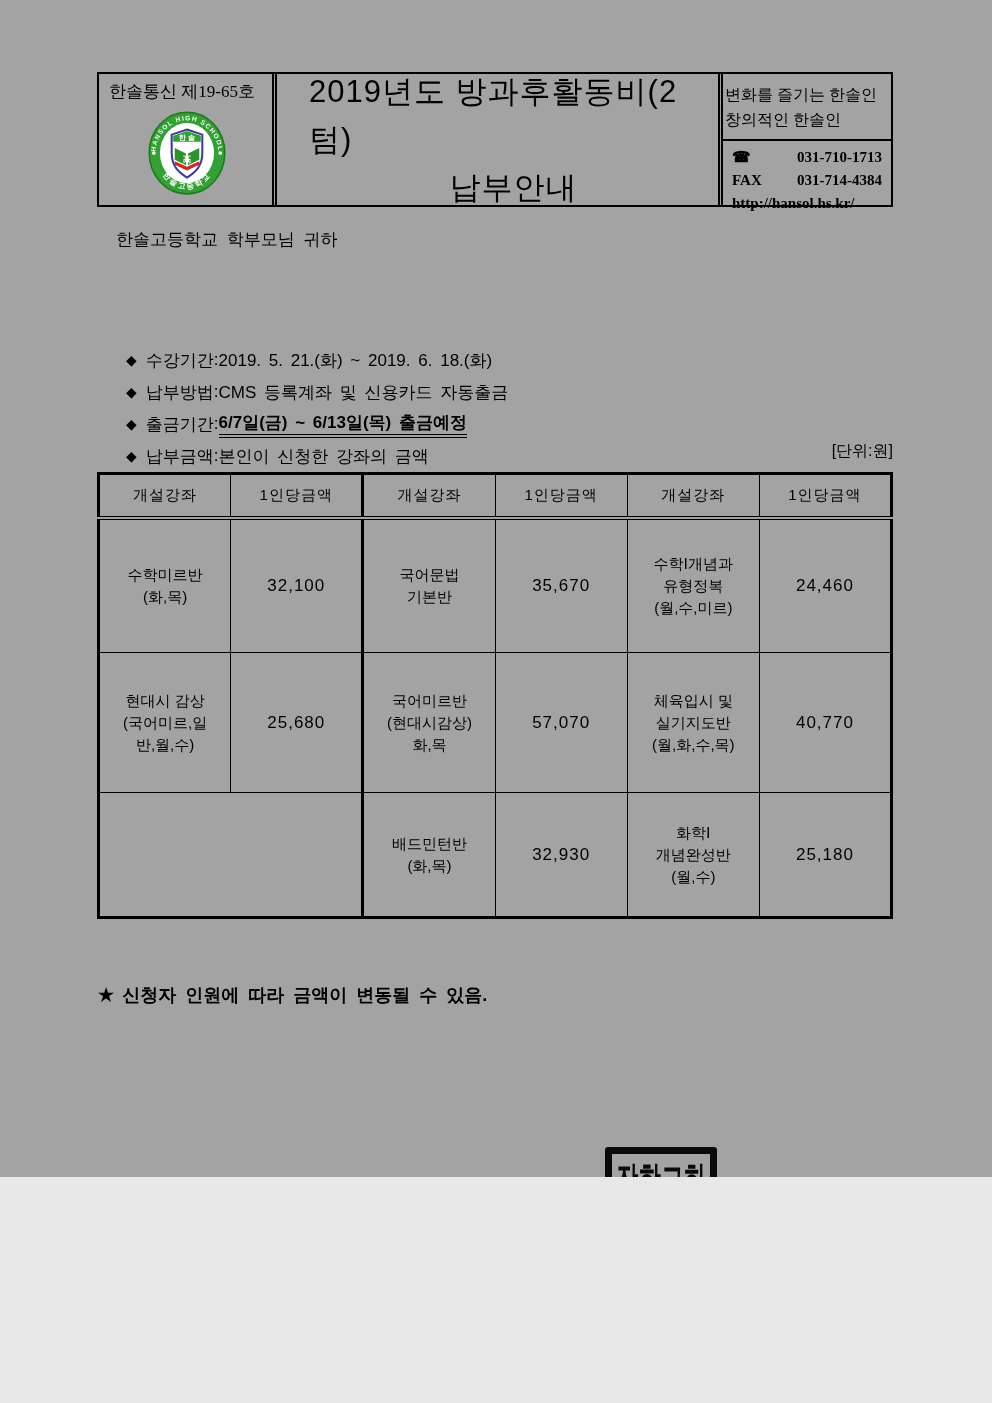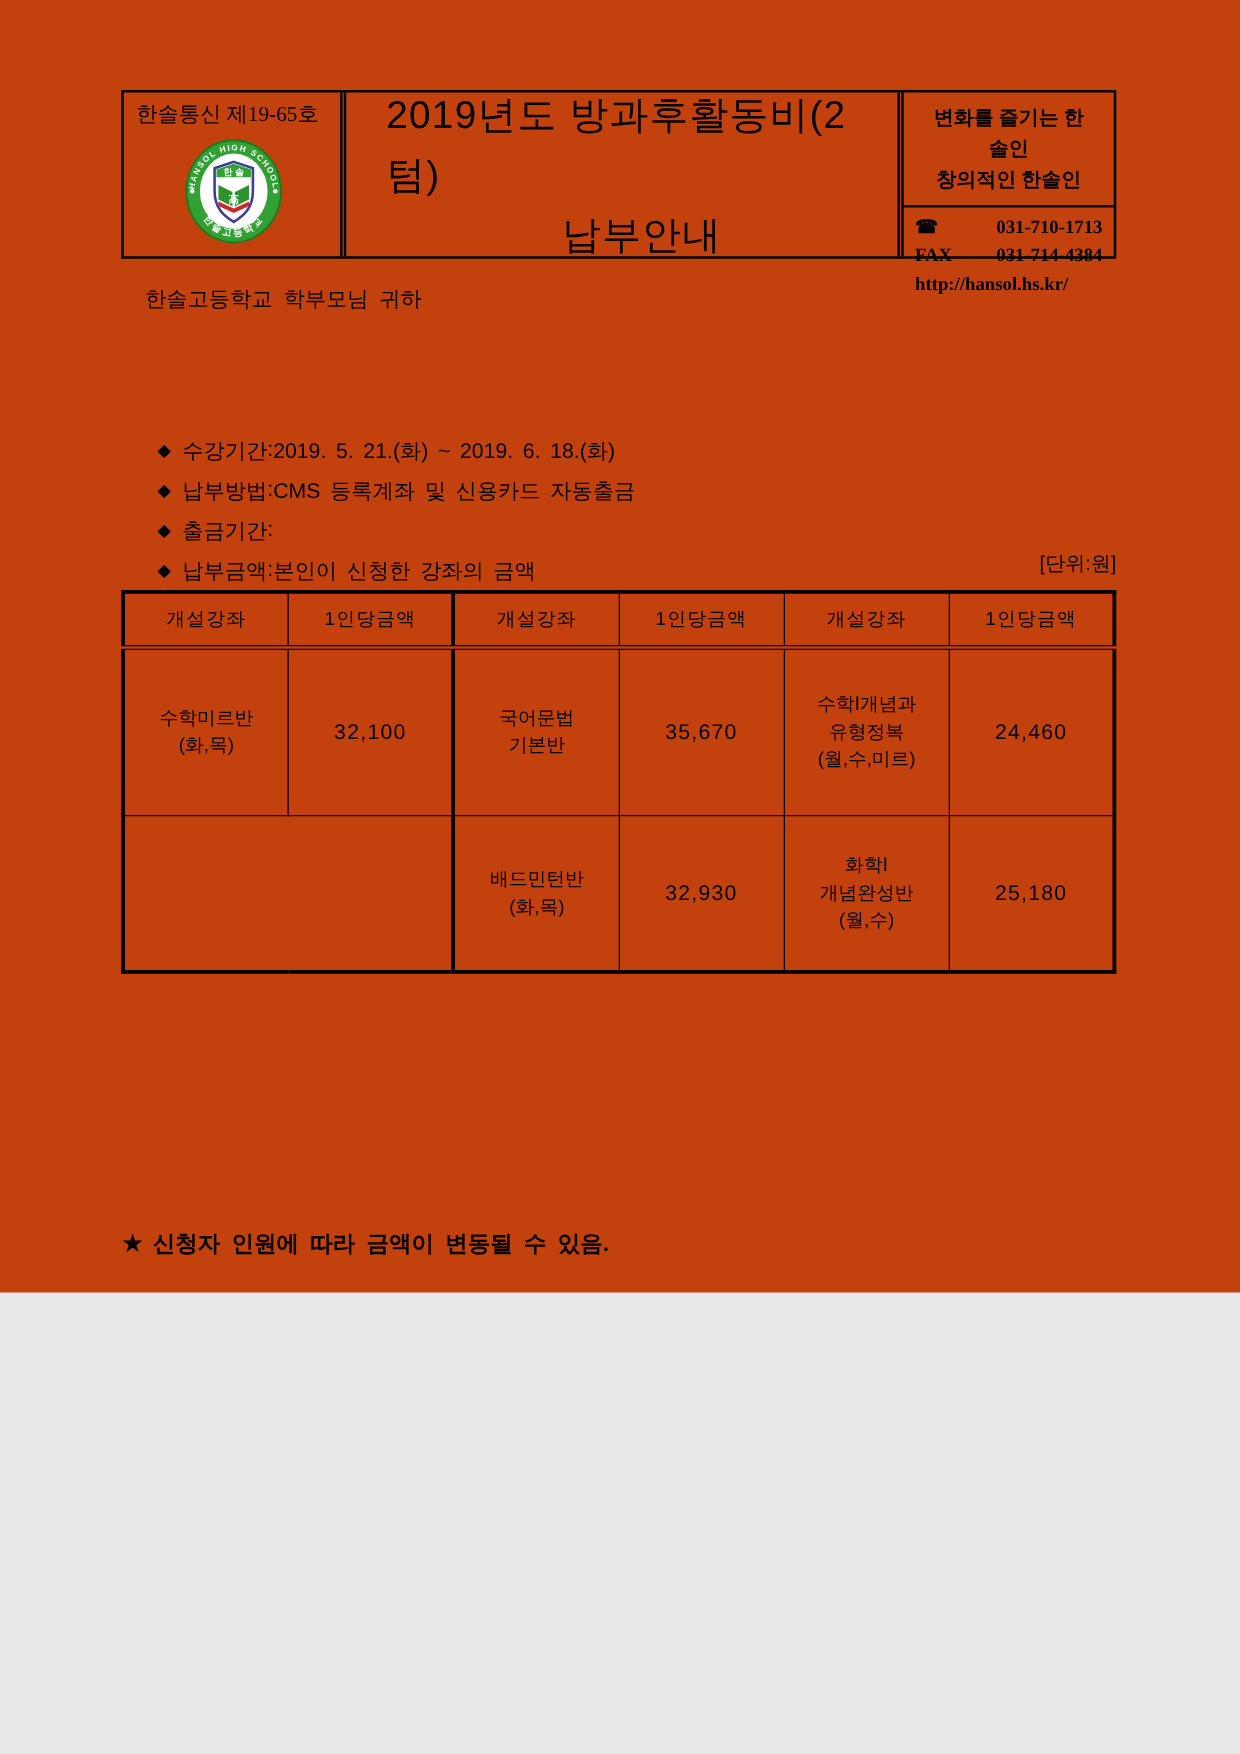--- a/index.html
+++ b/index.html
@@ -1,33 +1,33 @@
 <!DOCTYPE html>
 <html><head>
 <meta charset="utf-8">
 <style>
   * { margin:0; padding:0; box-sizing:border-box; }
   body { background:#e8e8e8; font-family:"Liberation Sans", sans-serif; }
   .page{
-    position:relative; width:992px; height:1034px; margin:0 auto;
-    background:#c2410c; color:#000; overflow:hidden;
+    position:relative; width:992px; height:1177px; margin:0 auto;
+    background:#a3a3a3; color:#000; overflow:hidden;
   }
   
   .header-box{
     position:absolute; left:97px; top:72px; width:796px; height:135px;
     border:2px solid #000; display:flex;
   }
   .hb-left{ width:178px; border-right:5px double #000; padding:6px 8px 4px 10px; display:flex; flex-direction:column; }
   .issue-no{ font-family:"Liberation Serif", serif; font-size:17px; white-space:nowrap; }
   .logo-wrap{ flex:1; display:flex; align-items:center; justify-content:center; }
   .hb-mid{ flex:1; border-right:5px double #000; display:flex; flex-direction:column;
     justify-content:center; align-items:center; font-size:31px; line-height:48px; letter-spacing:1px;padding-left:32px; }
   .hb-right{ width:168px; display:flex; flex-direction:column; font-family:"Liberation Serif", serif; }
-  .slogan{ border-bottom:2px solid #000; text-align:center; padding:8px 20px 7px;
-    font-weight:bold; font-size:16px; line-height:25px; }
+  .slogan{ border-bottom:2px solid #000; padding:8px 2px 7px;
+    font-weight:normal; font-size:16px; line-height:25px; }
   .contact{ flex:1; padding:5px 9px 4px; font-weight:bold; font-size:15px; line-height:23px; }
   .contact .row{ display:flex; justify-content:space-between; }
   .contact .url{ white-space:nowrap; }
   
   .salutation{ position:absolute; left:116px; top:228px; font-size:17px; word-spacing:4px; }
   .paragraph{ position:absolute; left:97px; top:253px; width:796px;
     font-size:17px; line-height:31px; text-align:justify; word-spacing:6px; }
   .paragraph .strong{ font-weight:bold; }
   .bullets{ position:absolute; left:126px; top:344px; font-size:17px; }
   .bullet{ height:32px; display:flex; align-items:center; white-space:nowrap; word-spacing:3px; }
@@ -132,20 +132,21 @@
     <div class="bullet">
       <span class="dmk">◆</span>
       <span>납부방법</span>
         <span> : </span>
         <span>CMS 등록계좌 및 신용카드 자동출금</span>
     </div>
     <div class="bullet">
       <span class="dmk">◆</span>
       <span>출금기간</span>
         <span> : </span>
+        <span class="strong u-dbl">6/7일(금) ~ 6/13일(목) 출금예정</span>
     </div>
     <div class="bullet">
       <span class="dmk">◆</span>
       <span>납부금액</span>
         <span> : </span>
         <span>본인이 신청한 강좌의 금액</span>
     </div>
   </div>
 
   <div class="unit-note">[단위:원]</div>
@@ -175,20 +176,34 @@
 (화,목)</td>
         <td class="price">32,100</td>
         <td class="course thickL">국어문법
 기본반</td>
         <td class="price">35,670</td>
         <td class="course">수학Ⅰ개념과
 유형정복
 (월,수,미르)</td>
         <td class="price">24,460</td>
       </tr>
+      <tr class="dr2">
+        <td class="course">현대시 감상
+(국어미르,일
+반,월,수)</td>
+        <td class="price">25,680</td>
+        <td class="course thickL">국어미르반
+(현대시감상)
+화,목</td>
+        <td class="price">57,070</td>
+        <td class="course">체육입시 및
+실기지도반
+(월,화,수,목)</td>
+        <td class="price">40,770</td>
+      </tr>
       <tr class="dr3">
         <td colspan="2" class="course"></td>
         <td class="course thickL">배드민턴반
 (화,목)</td>
         <td class="price">32,930</td>
         <td class="course">화학Ⅰ
 개념완성반
 (월,수)</td>
         <td class="price">25,180</td>
       </tr>

